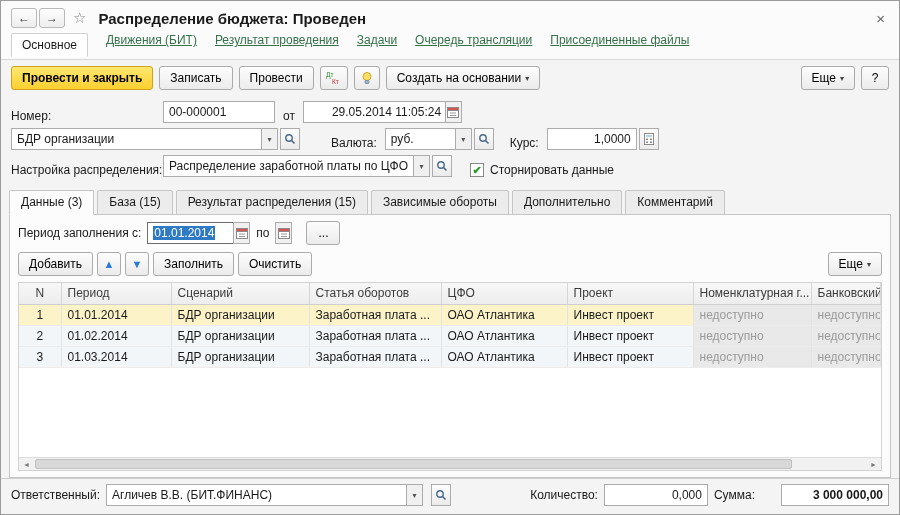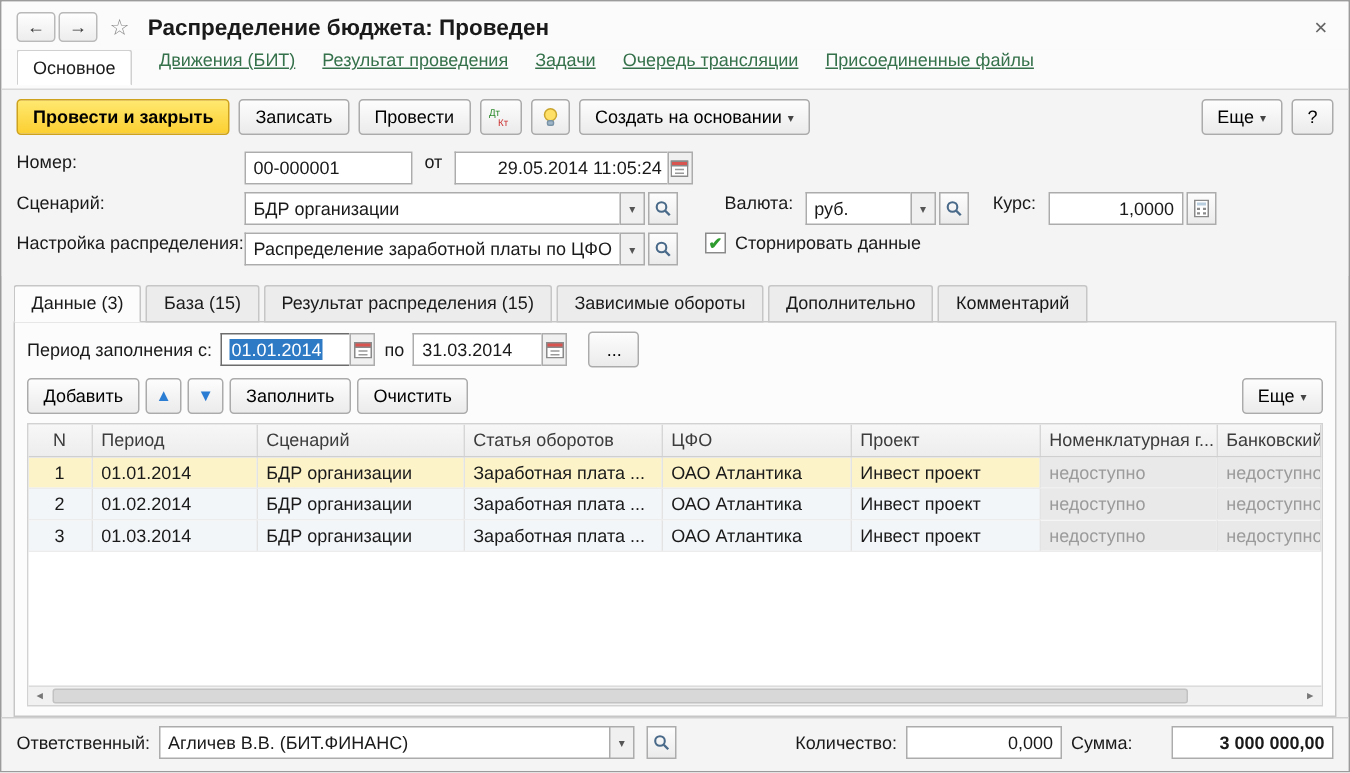--- a/index.html
+++ b/index.html
@@ -30,21 +30,21 @@
          border:1px solid #ababab; border-radius:3px; background:linear-gradient(#fdfdfd,#ebebeb);
          font-size:12px; font-family:inherit; cursor:pointer; white-space:nowrap; }
   .btn-primary { background:linear-gradient(#ffe870,#fbcf30); border-color:#cfa21d; font-weight:bold; }
   .icon-only { padding:3px 5px; }
   .caret { font-size:8px; color:#444; }
   .spacer { flex:1; }
   .help-btn { width:28px; justify-content:center; }
 
   
   .form { padding:5px 10px 7px; display:flex; flex-direction:column; gap:5px; background:#f4f4f4; }
-  .frow { display:flex; align-items:flex-start; }
+  .frow { display:flex; align-items:flex-end; }
   .flabel { width:152px; flex:none; }
   .mini-label { margin:0 8px; }
   .input { height:22px; border:1px solid #acacac; background:#fff; display:flex; align-items:center;
            padding:0 5px; overflow:hidden; white-space:nowrap; }
   .right { justify-content:flex-end; }
   .combo { display:flex; align-items:stretch; }
   .combo .input { border-right:none; }
   .drop { width:17px; height:22px; border:1px solid #acacac; background:#f0f0f0; display:flex;
           align-items:center; justify-content:center; font-size:8px; color:#555; padding:0; cursor:pointer; }
   .sq-btn { width:20px; height:22px; border:1px solid #acacac; background:linear-gradient(#fdfdfd,#ebebeb);
@@ -169,21 +169,20 @@
             <rect x="0.5" y="1.5" width="11" height="10" fill="#fff" stroke="#8a8a8a"></rect>
             <rect x="0.5" y="1.5" width="11" height="3" fill="#d9534f" stroke="#8a8a8a"></rect>
             <line x1="3" y1="7" x2="9" y2="7" stroke="#999"></line>
             <line x1="3" y1="9.5" x2="9" y2="9.5" stroke="#999"></line>
           </svg>
         </button>
       </div>
     </div>
 
     <div class="frow">
-      <span class="flabel">Сценарий:</span>
       <div class="combo">
         <div class="input w250">БДР организации</div>
         <button class="drop">
           <span>▾</span>
         </button>
       </div>
       <button class="sq-btn">
         <svg width="12" height="12" viewBox="0 0 12 12">
           <circle cx="5" cy="5" r="3.2" fill="none" stroke="#4a6a8a" stroke-width="1.4"></circle>
           <line x1="7.5" y1="7.5" x2="10.5" y2="10.5" stroke="#4a6a8a" stroke-width="1.6"></line>
@@ -258,21 +257,20 @@
           <svg width="12" height="12" viewBox="0 0 12 12">
             <rect x="0.5" y="1.5" width="11" height="10" fill="#fff" stroke="#8a8a8a"></rect>
             <rect x="0.5" y="1.5" width="11" height="3" fill="#d9534f" stroke="#8a8a8a"></rect>
             <line x1="3" y1="7" x2="9" y2="7" stroke="#999"></line>
             <line x1="3" y1="9.5" x2="9" y2="9.5" stroke="#999"></line>
           </svg>
         </button>
       </div>
       <span>по</span>
       <div class="combo">
-        <div class="input w86">31.03.2014</div>
         <button class="drop">
           <svg width="12" height="12" viewBox="0 0 12 12">
             <rect x="0.5" y="1.5" width="11" height="10" fill="#fff" stroke="#8a8a8a"></rect>
             <rect x="0.5" y="1.5" width="11" height="3" fill="#d9534f" stroke="#8a8a8a"></rect>
             <line x1="3" y1="7" x2="9" y2="7" stroke="#999"></line>
             <line x1="3" y1="9.5" x2="9" y2="9.5" stroke="#999"></line>
           </svg>
         </button>
       </div>
       <button class="btn dots-btn">...</button>

